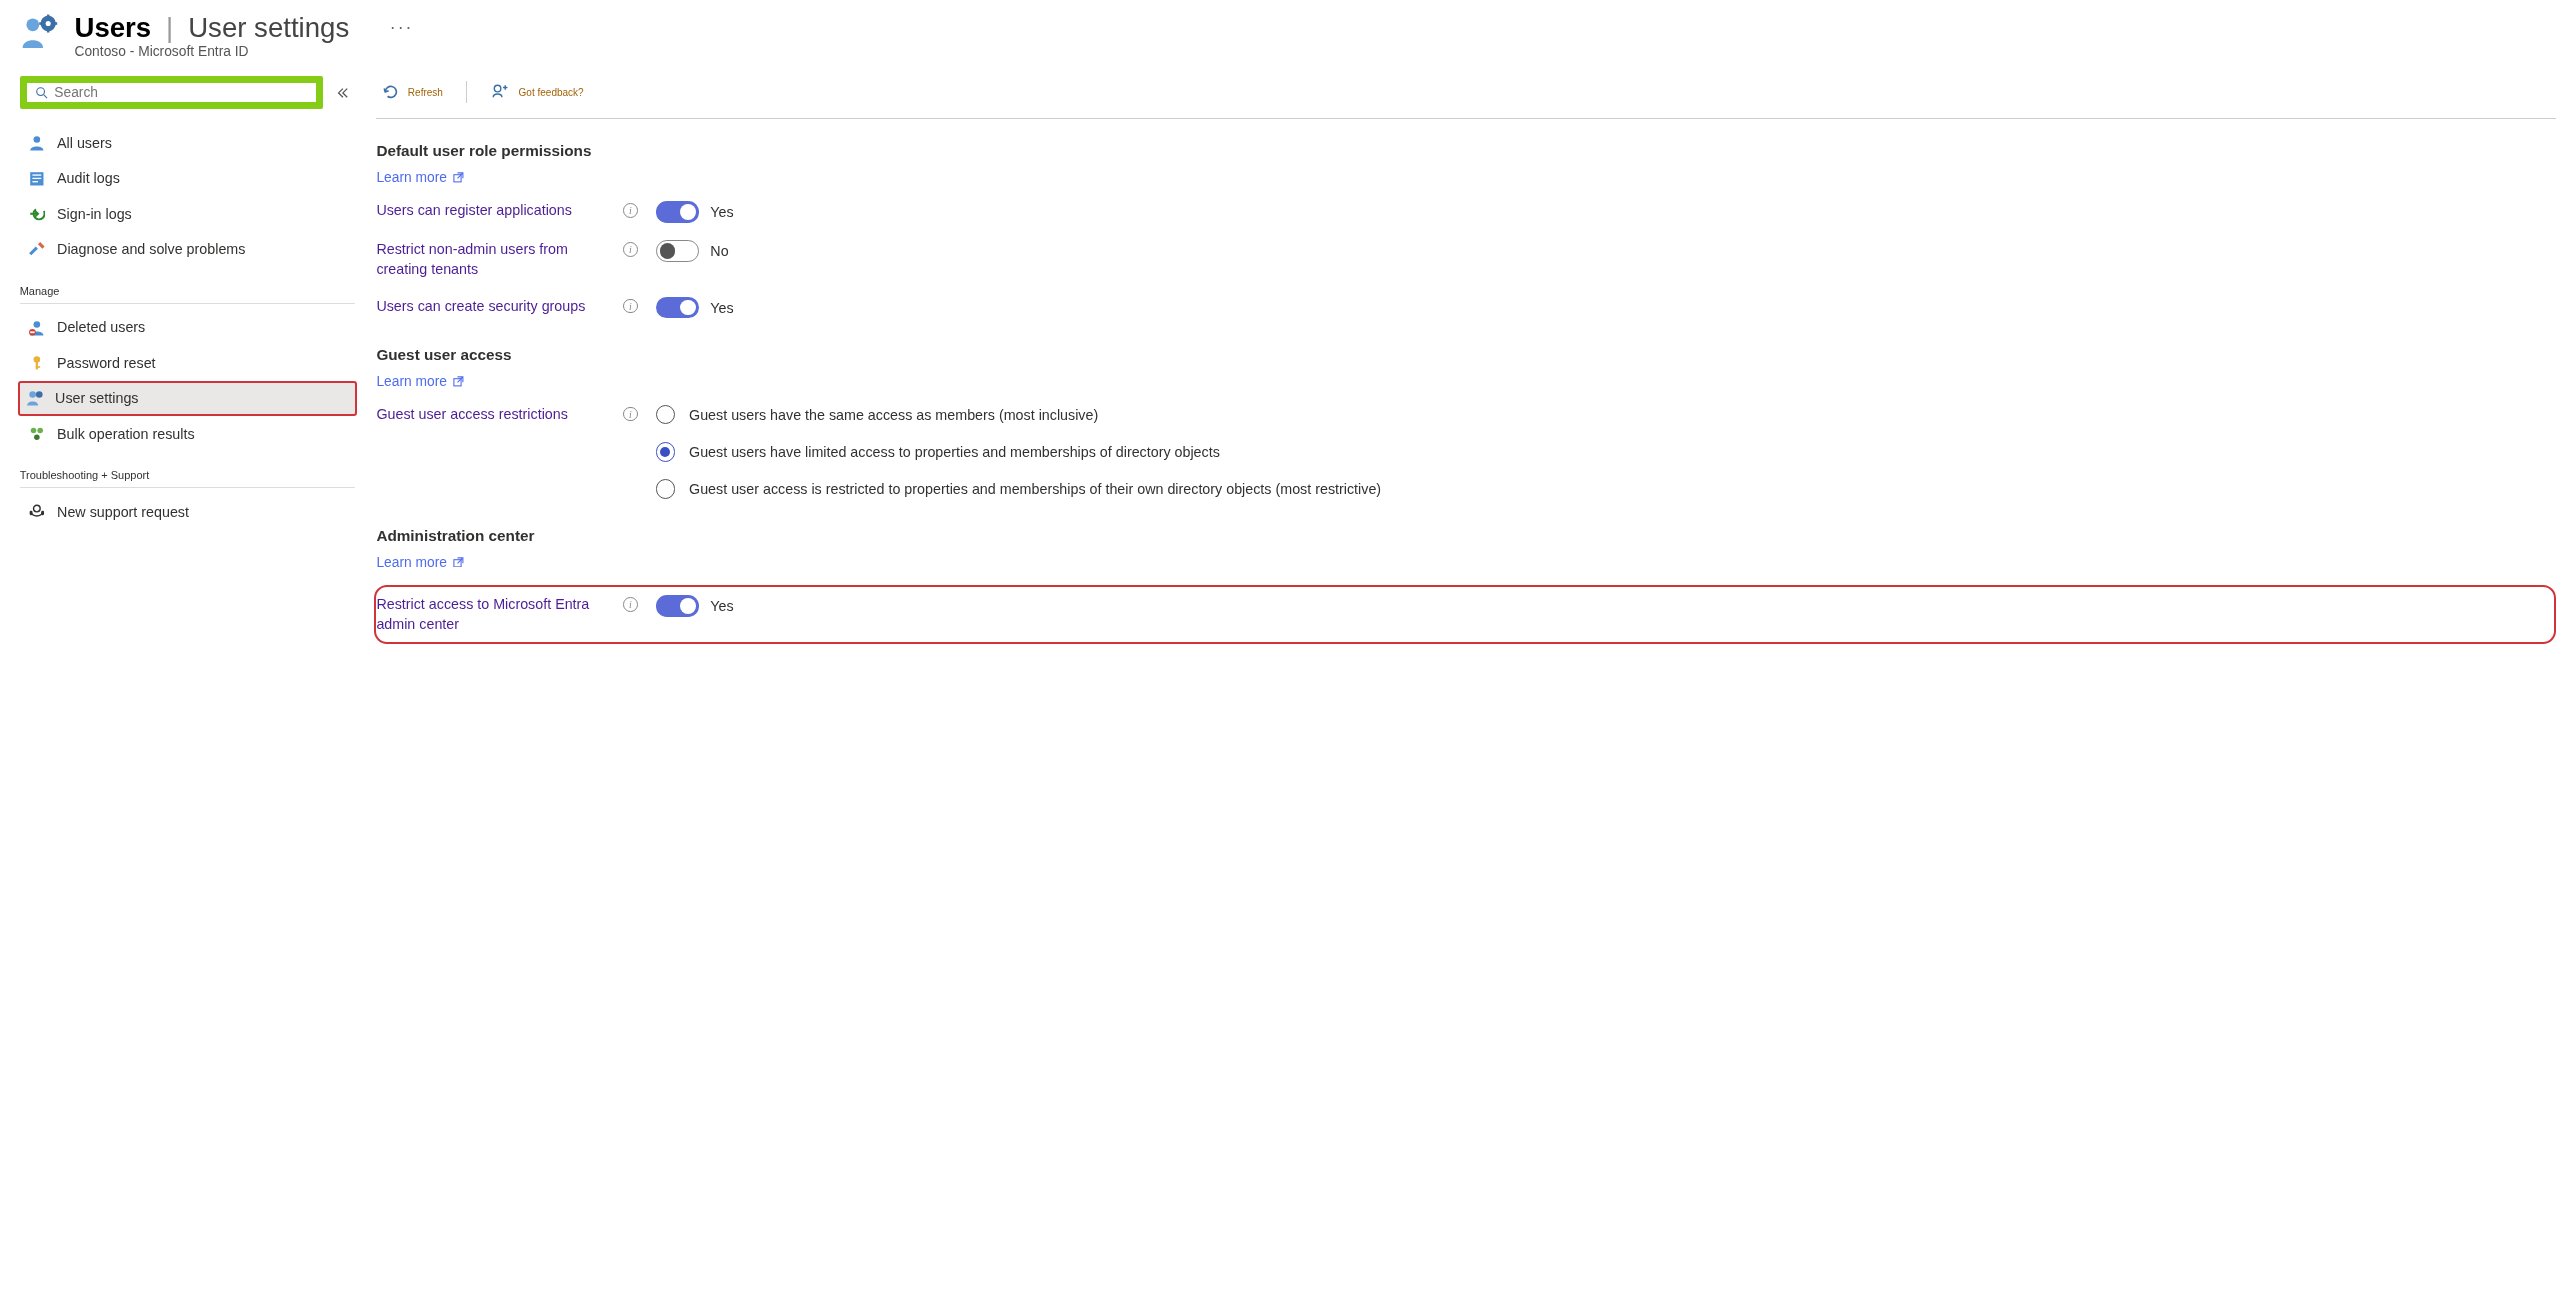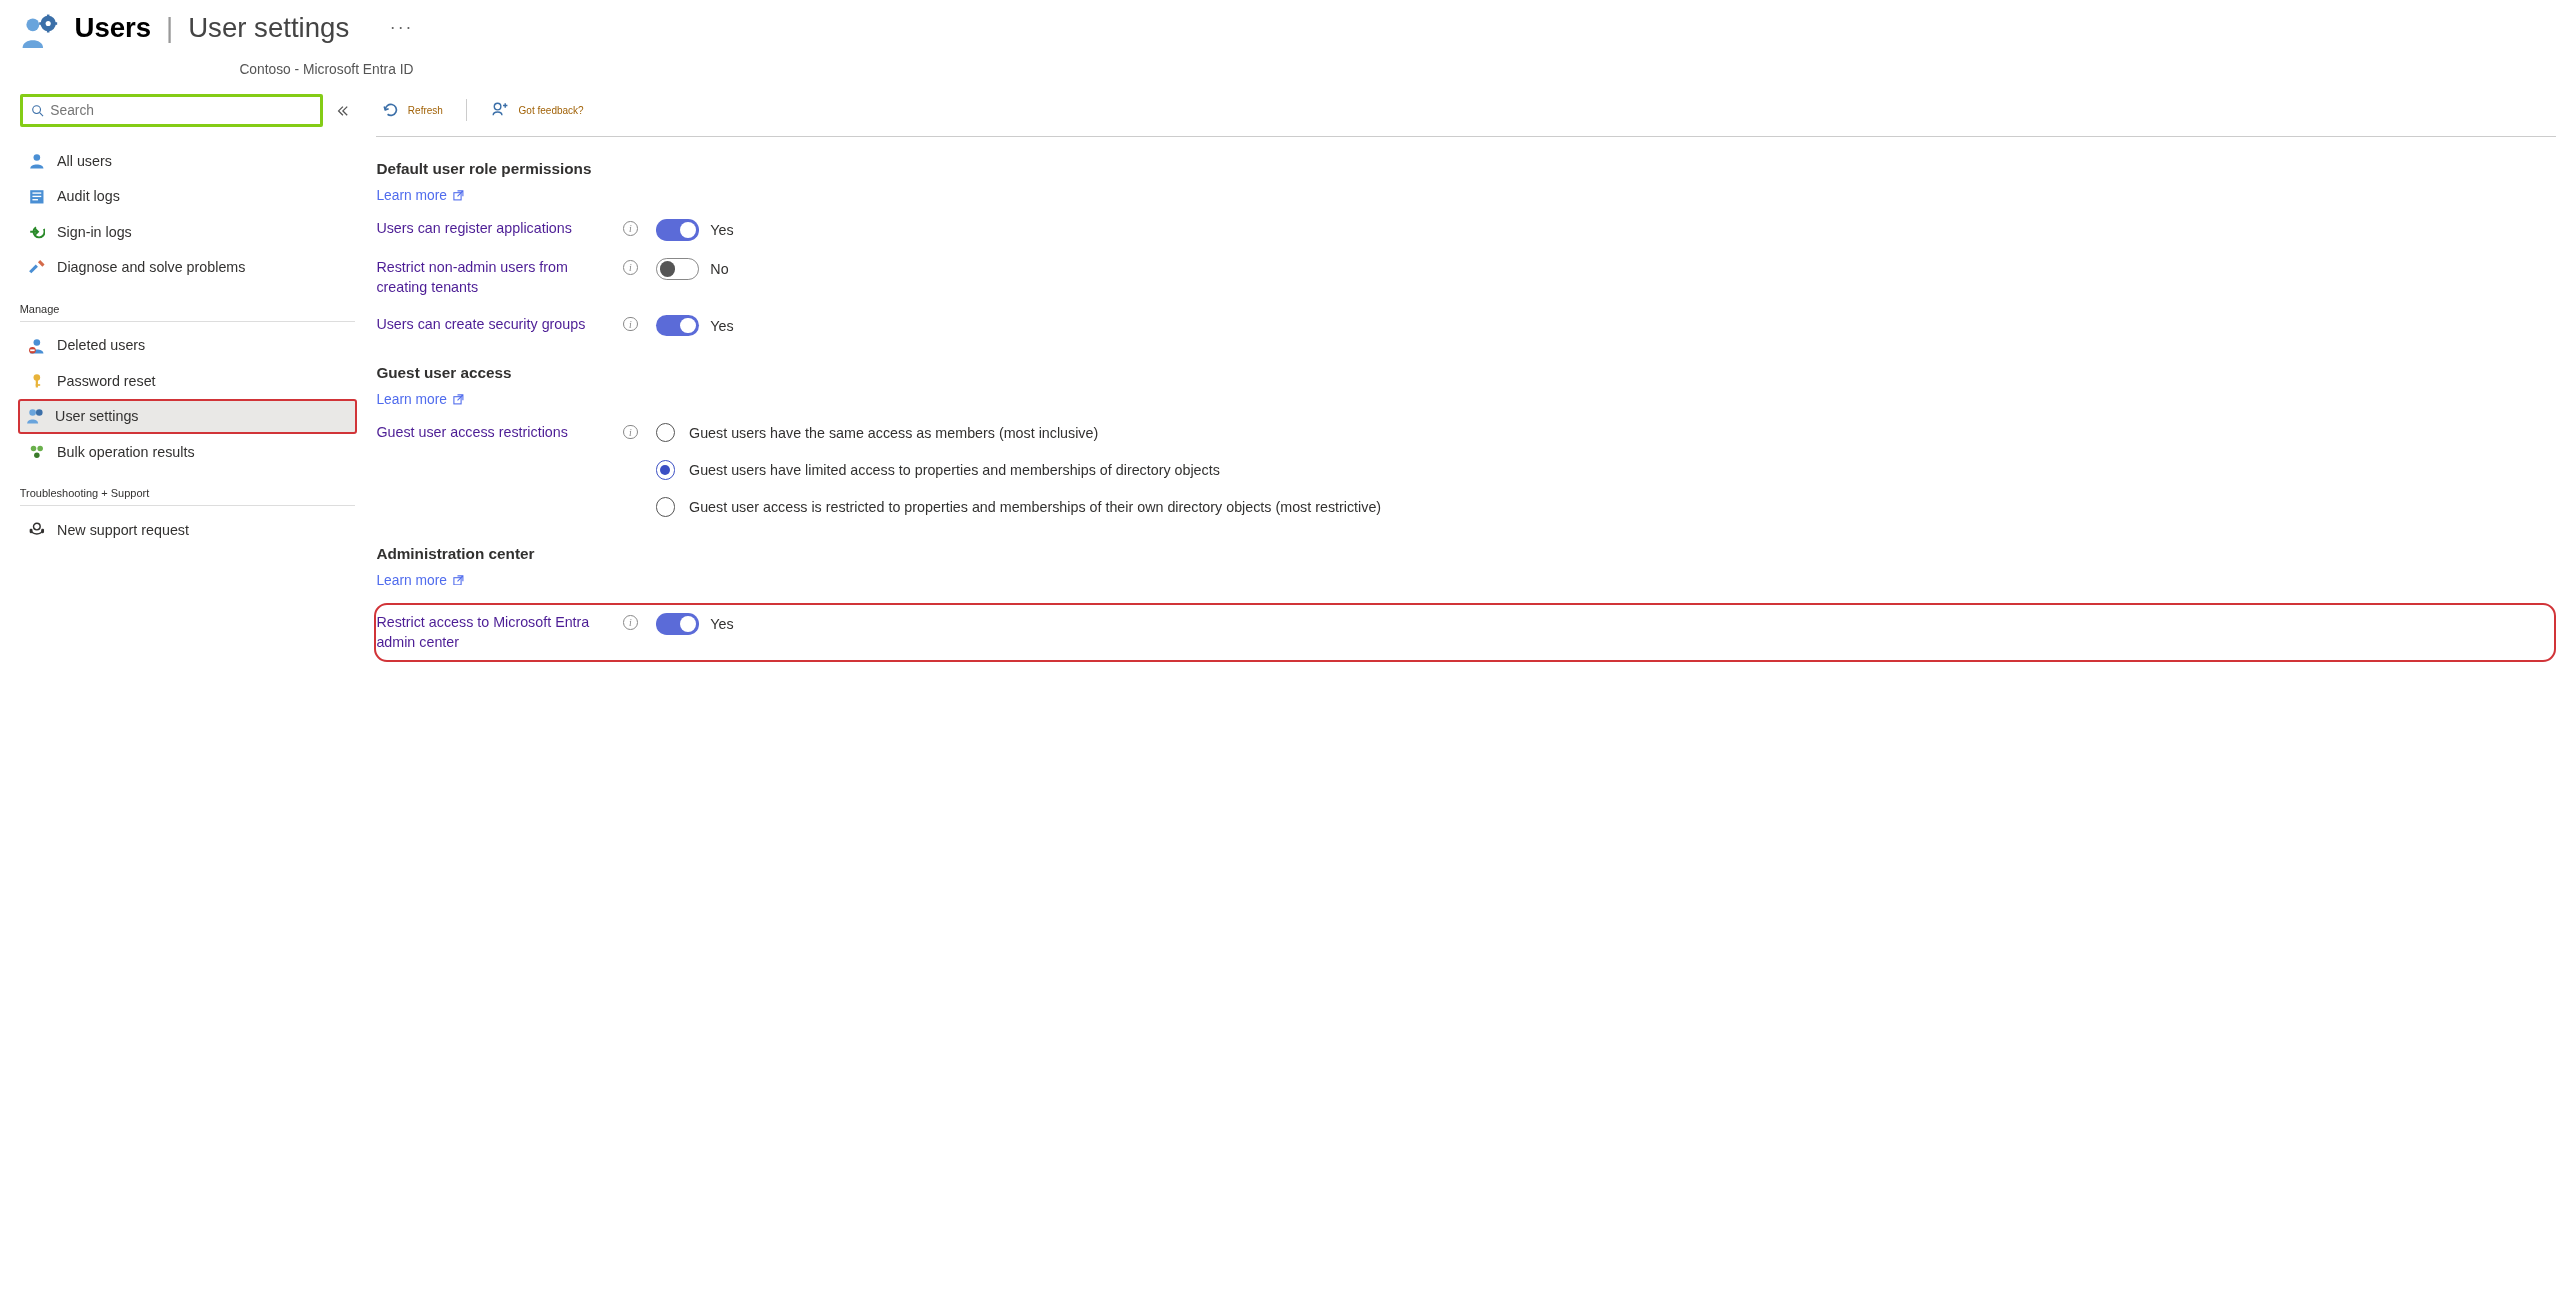--- a/index.html
+++ b/index.html
@@ -6,25 +6,25 @@
 body { font-family: "Segoe UI", -apple-system, Arial, sans-serif; font-size: 13.8px; color: #323130; background: #fff; }
 .page { display: flex; flex-direction: column; padding: 11.8px 19.7px 39px; }
 .header { display: flex; align-items: flex-start; gap: 13.8px; margin-bottom: 17.7px; }
 .header-icon { width: 41px; height: 41px; flex-shrink: 0; }
 .header-text { display: flex; flex-direction: column; }
 .title-line { display: flex; align-items: center; gap: 11px; justify-content: flex-end; }
 .title-main { font-size: 27.6px; font-weight: 700; color: #000; }
 .title-sep { font-size: 27.6px; color: #999; font-weight: 300; padding: 0 3.9px; }
 .title-sub { font-size: 27.6px; font-weight: 400; color: #444; }
 .more-dots { font-size: 17.7px; color: #666; margin-left: 29.6px; cursor: pointer; letter-spacing: 2px; }
-.subtitle { font-size: 13.8px; color: #555; margin-top: 18px; text-align: right; }
+.subtitle { font-size: 13.8px; color: #555; margin-top: 0; }
 .layout { display: flex; gap: 21.7px; }
 .sidebar { width: 335px; flex-shrink: 0; }
 .search-row { display: flex; align-items: center; gap: 7.9px; margin-bottom: 15.8px; }
-.search-box { flex: 1; display: flex; align-items: center; border: 3px solid #84cc16; border-radius: 2px; height: 33px; padding: 0 7.9px; }
+.search-box { flex: 1; display: flex; align-items: center; border: 7px solid #84cc16; border-radius: 2px; height: 33px; padding: 0 7.9px; }
 .search-box input { border: none; outline: none; font-size: 13.8px; flex: 1; color: #555; }
 .search-icon { width: 13.8px; height: 13.8px; margin-right: 5.9px; }
 .collapse-btn { width: 23.6px; height: 23.6px; display: flex; align-items: center; justify-content: center; cursor: pointer; color: #555; }
 .nav-item { display: flex; align-items: center; gap: 11.8px; padding: 8.9px 7.9px; cursor: pointer; font-size: 14.3px; color: #323130; }
 .nav-item.active { background: #e9e8e6; }
 .nav-item.highlight { border: 2px solid #d13438; border-radius: 3px; margin-left: -2px; margin-right: -2px; padding: 6.9px 5.9px; }
 .nav-icon { width: 17.7px; height: 17.7px; flex-shrink: 0; display: inline-flex; align-items: center; justify-content: center; }
 .nav-group { font-size: 11px; font-weight: 400; color: #323130; margin: 17.7px 0 5.9px; padding-bottom: 5.9px; border-bottom: 1px solid #ddd; }
 .main { flex: 1; padding-top: 2px; }
 .cmdbar { display: flex; align-items: center; gap: 17.7px; border-bottom: 1px solid #ccc; padding-bottom: 11.8px; margin-bottom: 23.6px; }

